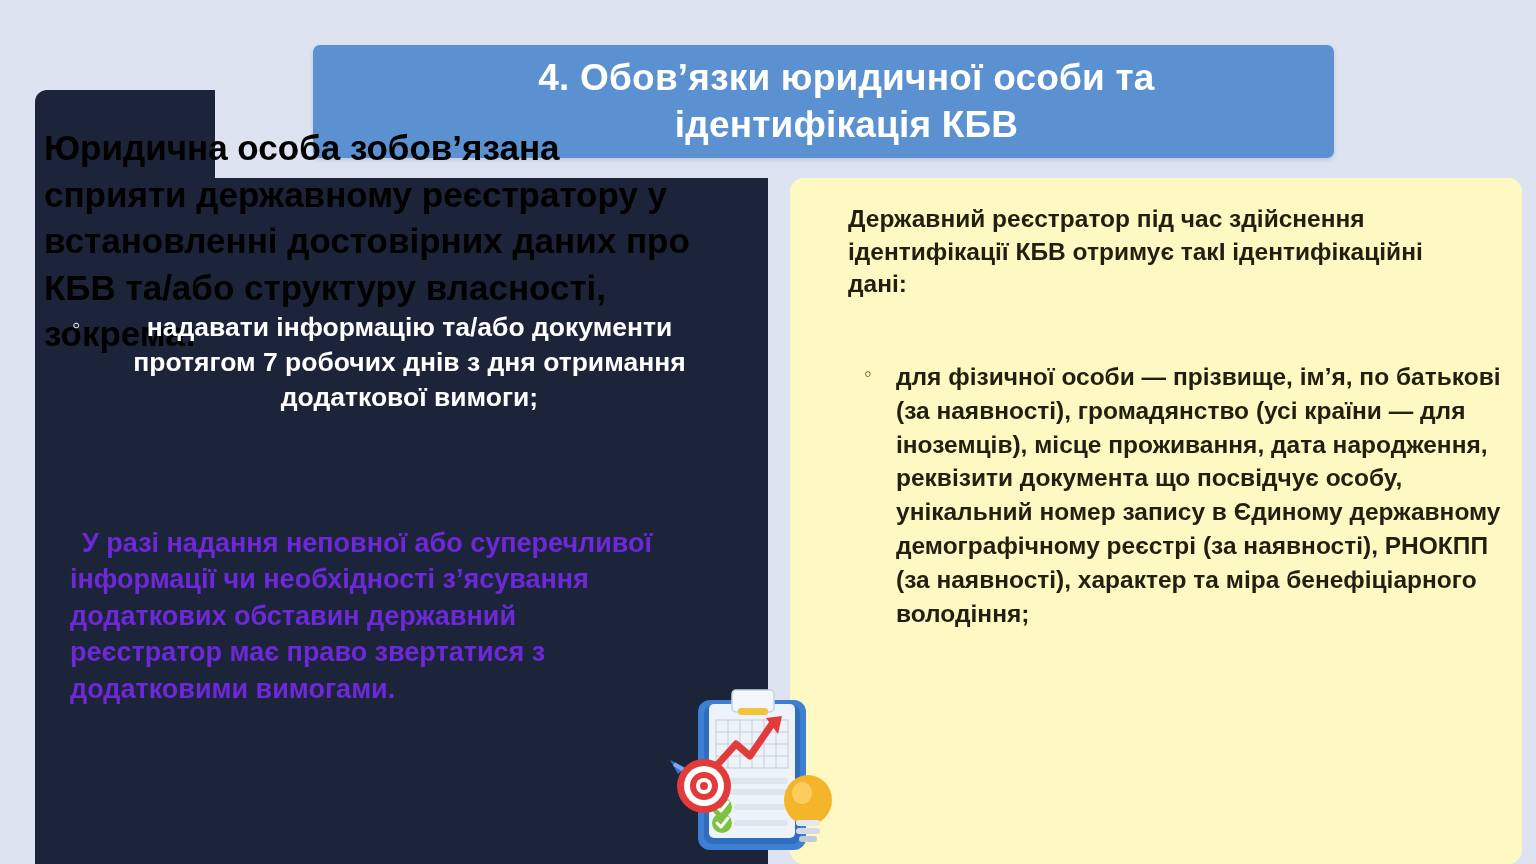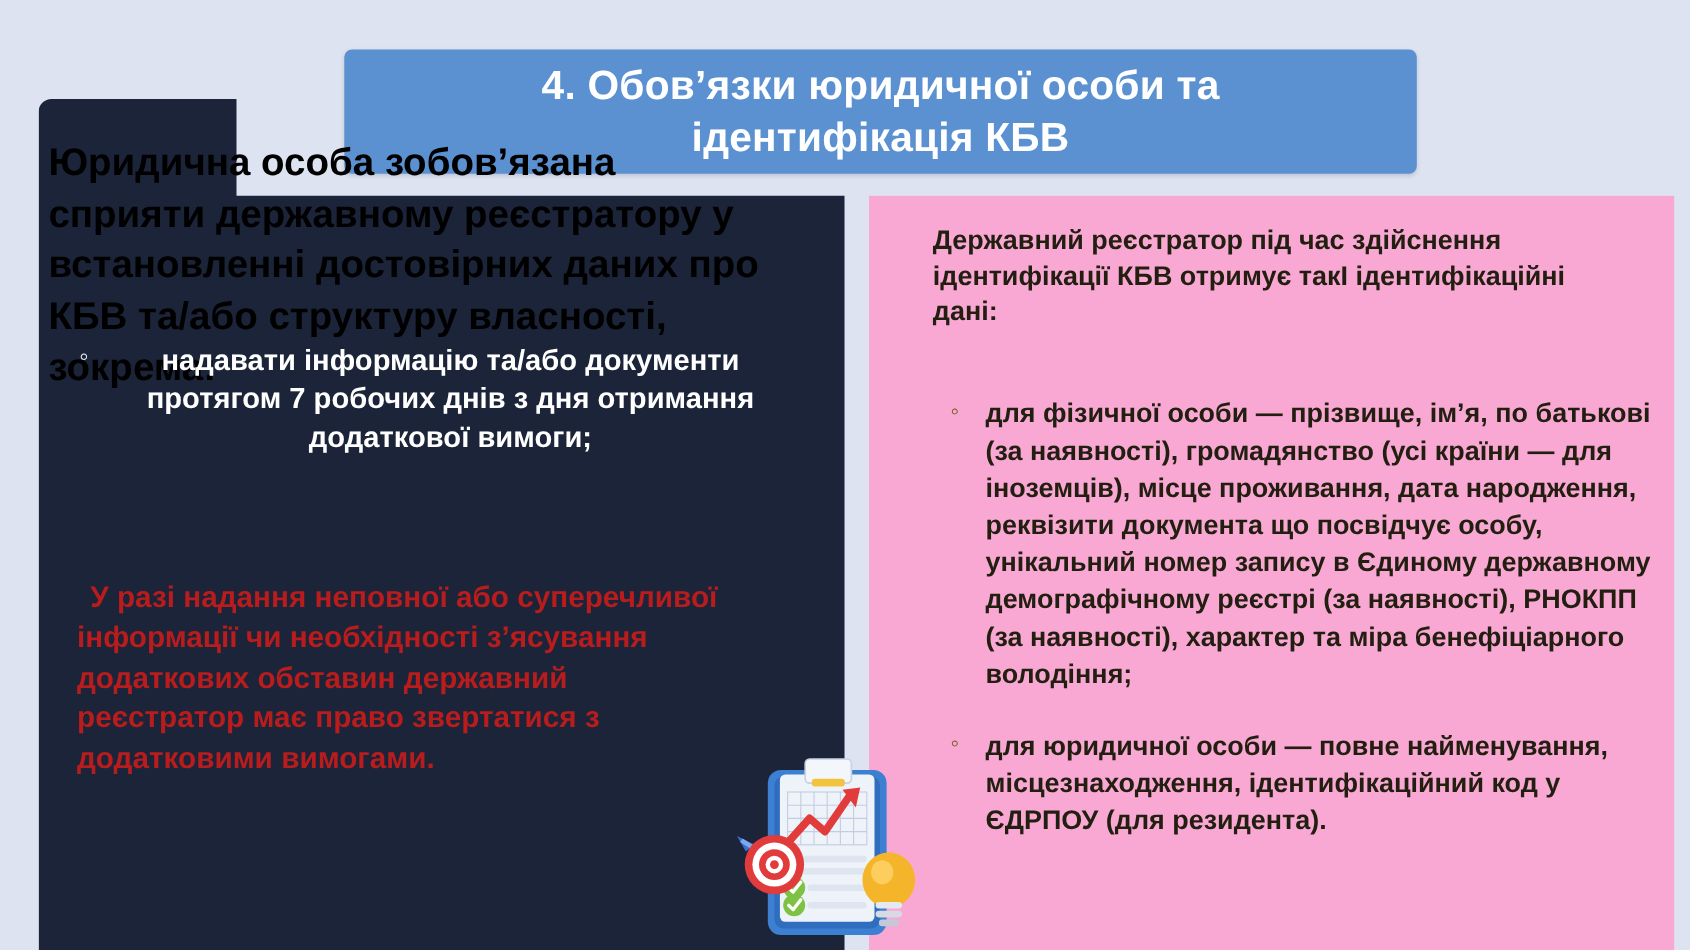--- a/index.html
+++ b/index.html
@@ -21,20 +21,21 @@
     left: 313px;
     top: 45px;
     width: 975px;
     height: 113px;
     background: #5b91d0;
     border-radius: 7px;
     display: flex;
     align-items: center;
     justify-content: center;
     box-shadow: 0 2px 4px rgba(40,60,100,0.18);
+    padding-left: 46px;
   }
   #title-text {
     color: #ffffff;
     font-size: 37px;
     font-weight: bold;
     line-height: 1.25;
     text-align: center;
     letter-spacing: 0.2px;
     padding: 0 24px;
     white-space: pre-line;
@@ -90,33 +91,34 @@
     color: #e7eaf2;
     font-weight: normal;
   }
   #dark-outro {
     position: absolute;
     left: 70px;
     top: 525px;
     width: 600px;
     font-size: 27px;
     line-height: 1.35;
-    color: #b91c1c;
+    color: #6d28d9;
     font-weight: bold;
     text-indent: 12px;
   }
 
   
   #yellow-panel {
     position: absolute;
     left: 790px;
     top: 178px;
     width: 732px;
     height: 686px;
-    background: #f9a8d4;
+    background: #fef9c3;
+    border-radius: 14px;
   }
   #yellow-intro {
     position: absolute;
     left: 58px;
     top: 25px;
     width: 620px;
     font-size: 24.5px;
     line-height: 1.33;
     color: #231f10;
     font-weight: bold;
@@ -175,21 +177,20 @@
 <ul id="dark-bullets">
   <li>надавати інформацію та/або документи протягом 7 робочих днів з дня отримання додаткової вимоги;</li>
 </ul>
 
 <div id="dark-outro">У разі надання неповної або суперечливої інформації чи необхідності з’ясування додаткових обставин державний реєстратор має право звертатися з додатковими вимогами.</div>
 
 <div id="yellow-panel">
   <div id="yellow-intro">Державний реєстратор під час здійснення ідентифікації КБВ отримує такI ідентифікаційні дані:</div>
   <ul id="yellow-bullets">
     <li>для фізичної особи — прізвище, ім’я, по батькові (за наявності), громадянство (усі країни — для іноземців), місце проживання, дата народження, реквізити документа що посвідчує особу, унікальний номер запису в Єдиному державному демографічному реєстрі (за наявності), РНОКПП (за наявності), характер та міра бенефіціарного володіння;</li>
-    <li>для юридичної особи — повне найменування, місцезнаходження, ідентифікаційний код у ЄДРПОУ (для резидента).</li>
   </ul>
 </div>
 
 <svg id="illustration" viewBox="0 0 190 186">
 
   <rect x="38" y="22" width="108" height="150" rx="12" fill="#3d7fd1"></rect>
   <rect x="44" y="28" width="96" height="138" rx="8" fill="#2f6dbf"></rect>
 
   <rect x="49" y="26" width="86" height="134" rx="5" fill="#eef2f9"></rect>
 

